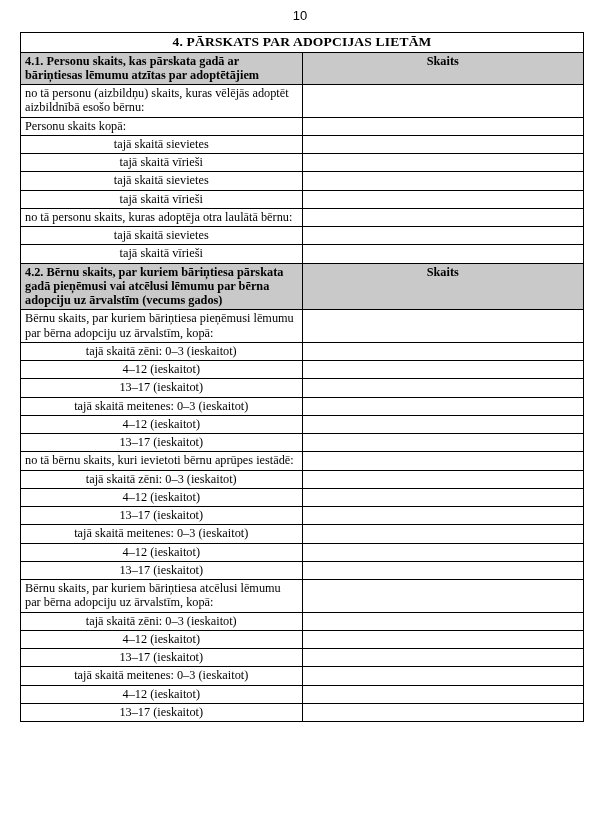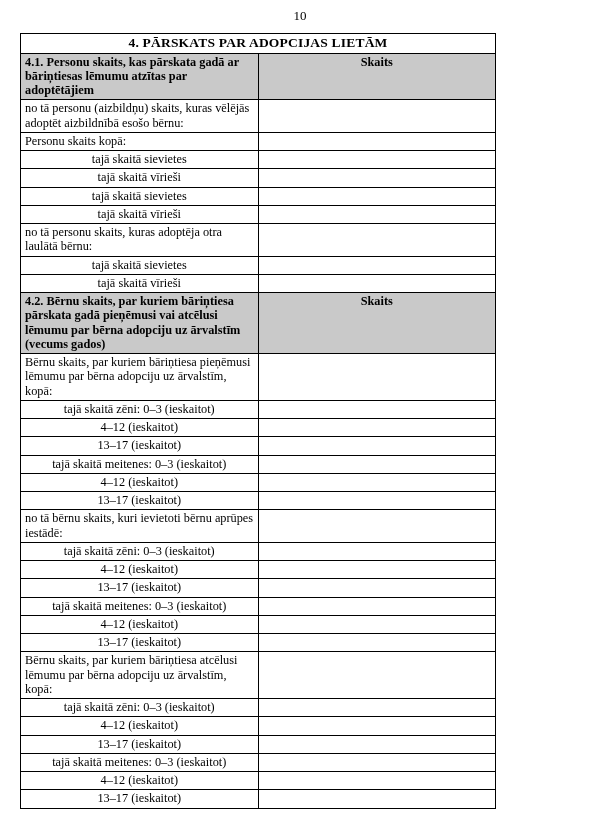--- a/index.html
+++ b/index.html
@@ -13,28 +13,28 @@
     font-family: "Liberation Serif", serif;
     color: #000000;
     position: relative;
     overflow: hidden;
   }
   .page-number {
     text-align: center;
     font-size: 13px;
     padding-top: 8px;
     padding-bottom: 9px;
-    font-family: Liberation Serif, serif;
+    font-family: Liberation Sans, sans-serif;
   }
   .table-wrap {
     margin: 0 20px 0 20px;
   }
   table.report {
     border-collapse: collapse;
-    width: 476px;
+    width: 564px;
     table-layout: fixed;
     font-size: 12.3px;
   }
   table.report td {
     border: 1px solid #000000;
     padding: 1px 4px 2px 4px;
     vertical-align: top;
     line-height: 1.16;
   }
   .title-cell {

